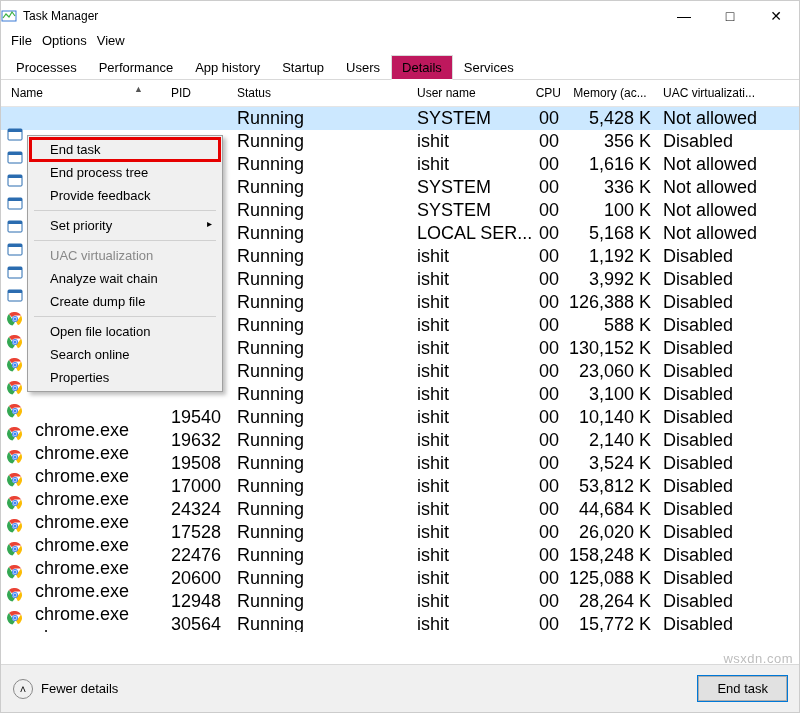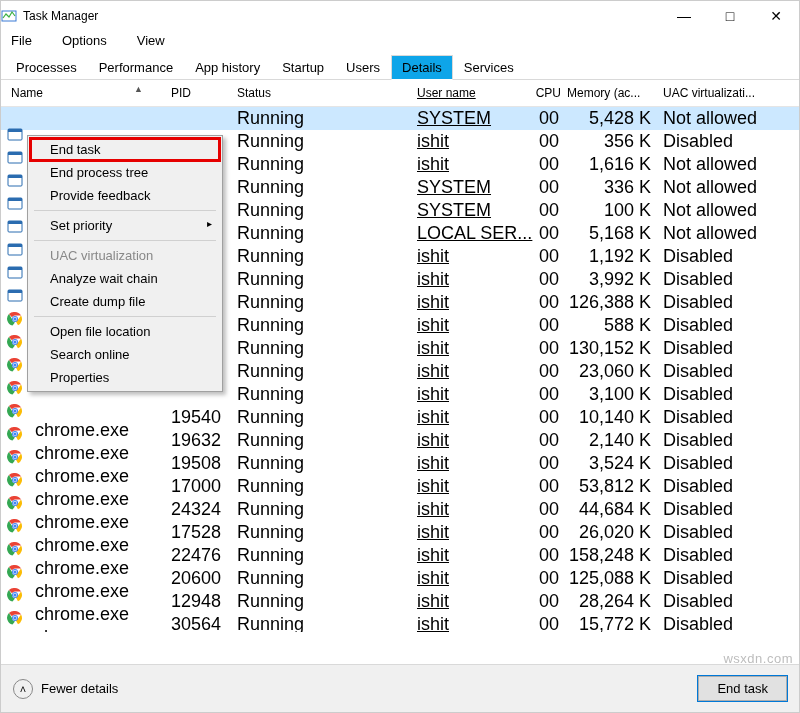--- a/index.html
+++ b/index.html
@@ -25,48 +25,48 @@
     display: inline-block;
   }
   .titlebar .title { flex: 1; font-size: 12px; }
   .winbtns { display: flex; }
   .winbtn {
     width: 46px; height: 30px; display: flex;
     align-items: center; justify-content: center;
     font-size: 14px; font-family: "Segoe UI Symbol", sans-serif;
   }
   .menubar {
-    display: flex; gap: 30px; padding: 2px 10px 6px 10px;
+    display: flex; gap: 10px; padding: 2px 10px 6px 10px;
     font-size: 13px;
   }
   .tabs {
     display: flex; padding: 0 4px; border-bottom: 1px solid #d9d9d9;
     font-size: 13px;
     align-items: flex-end;
   }
   .tab {
     padding: 4px 10px; border: 1px solid transparent;
     position: relative; top: 1px; cursor: default;
   }
   .tab.active {
     border: 1px solid #d9d9d9; border-bottom: 1px solid #fff;
-    background: #0ea5e9;
+    background: #be185d;
   }
   .headers {
     display: flex; border-bottom: 1px solid #e5e5e5;
     font-size: 12px; padding: 6px 0;
     user-select: none;
   }
   .col-name { width: 170px; padding-left: 10px; position: relative; }
   .col-name .sort { position: absolute; right: 28px; top: -2px; font-size: 9px; color: #555; }
   .col-pid { width: 66px; }
   .col-status { width: 180px; }
-  .col-user { width: 110px; text-decoration: underline; }
+  .col-user { width: 110px; }
   .col-cpu { width: 40px; text-align: right; padding-right: 6px;}
-  .col-mem { width: 92px; text-align: left; padding-right: 6px;}
+  .col-mem { width: 92px; text-align: center; padding-right: 6px;}
   .col-uac { flex: 1; padding-left: 4px; }
   .rows { height: 525px; overflow: hidden; }
   .row {
     display: flex; height: 23px; line-height: 23px; font-size: 18px;
     white-space: nowrap;
   }
   .row.sel { background: #cce8ff; }
   .row .col-name { display: flex; align-items: flex-end; gap: 12px; padding-left: 6px; margin-top: 36px; }
   .row .col-pid { padding-left: 0; }
   .row .col-status { padding-left: 0; }

